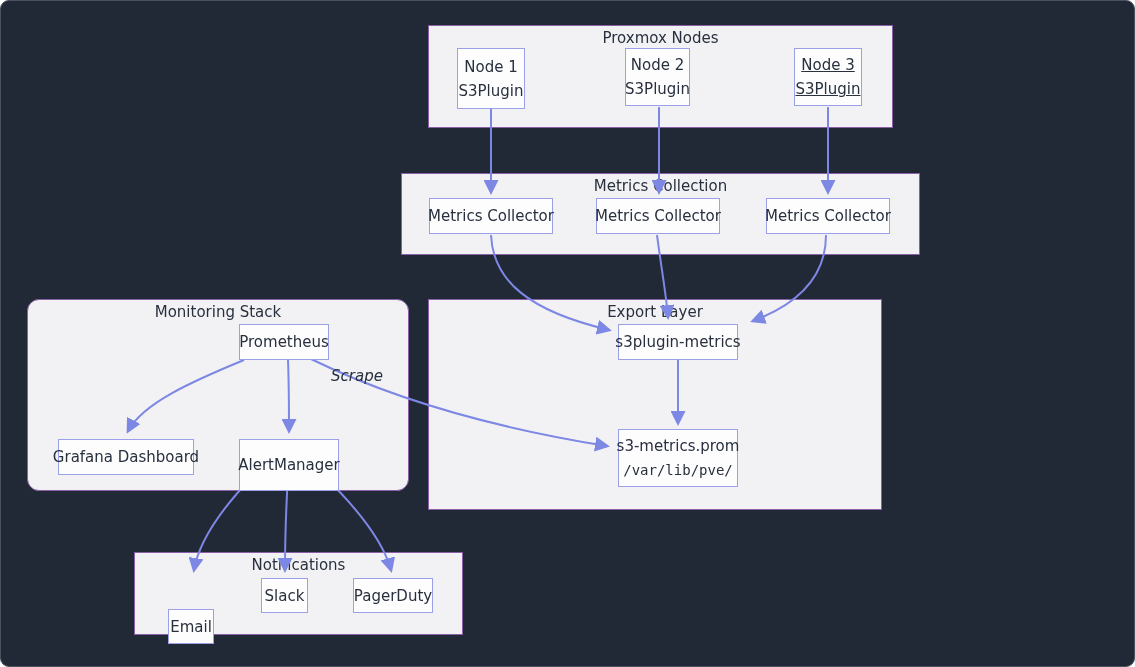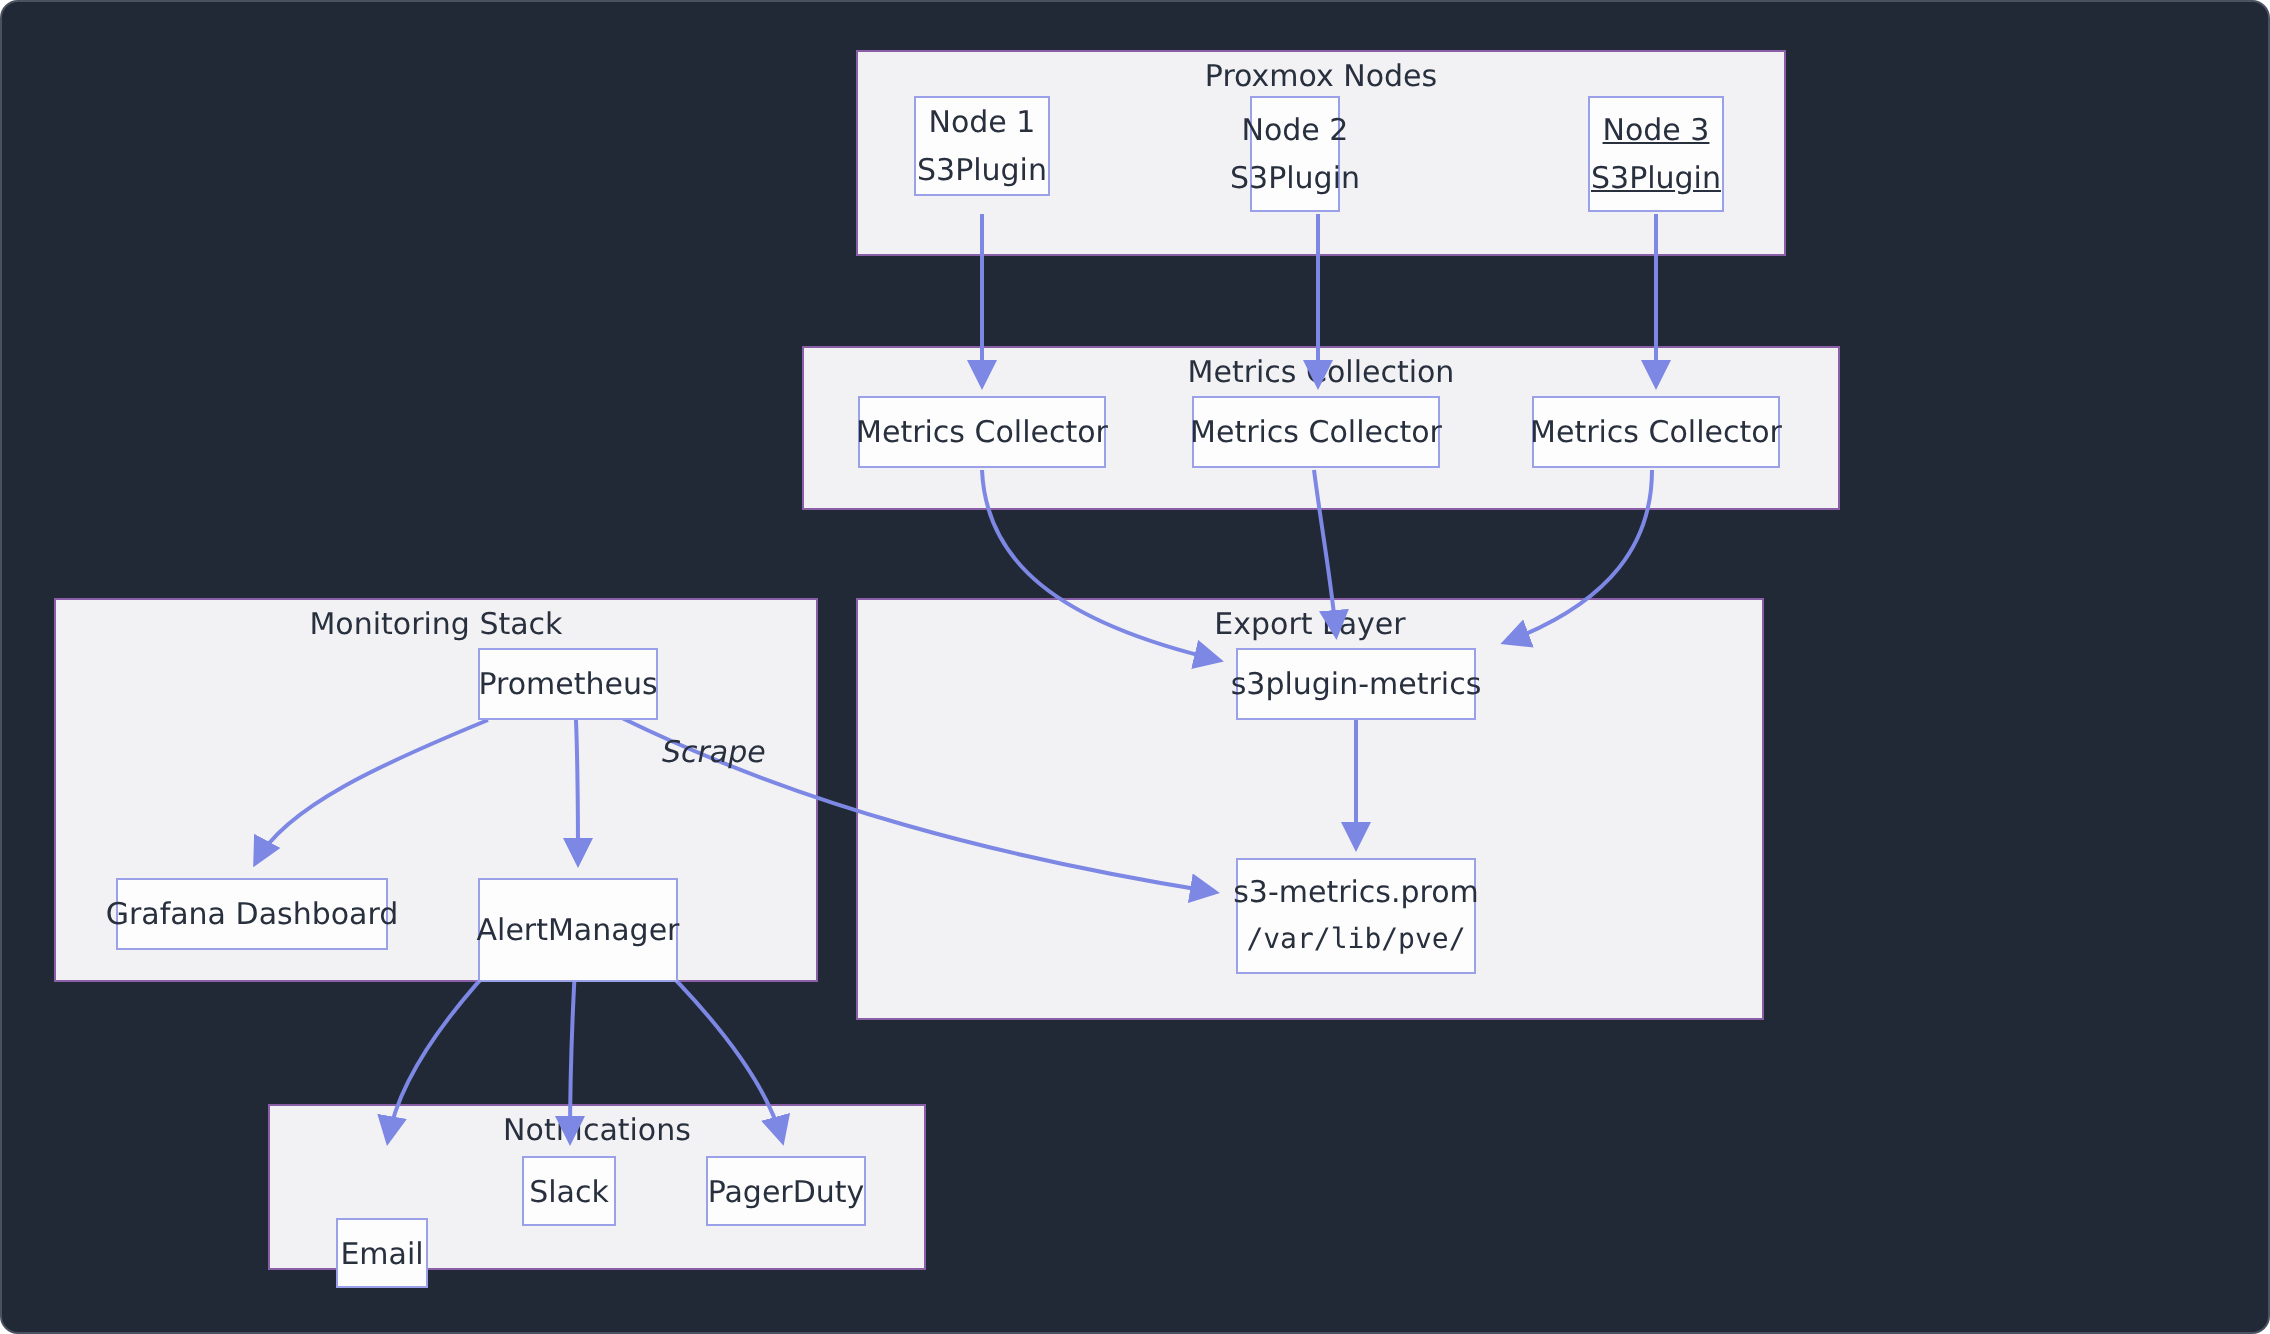--- a/index.html
+++ b/index.html
@@ -53,21 +53,21 @@
 <div class="stage">
 
   <div class="cluster" style="left:427px;top:24px;width:465px;height:103px;">
     <div class="cluster-title">Proxmox Nodes</div>
   </div>
 
   <div class="cluster" style="left:400px;top:172px;width:519px;height:82px;">
     <div class="cluster-title">Metrics Collection</div>
   </div>
 
-  <div class="cluster" style="left:26px;top:298px;width:382px;height:192px;">
+  <div class="cluster" style="left:26px;top:298px;width:382px;height:192px;border-radius:12px;">
     <div class="cluster-title">Monitoring Stack</div>
   </div>
 
   <div class="cluster" style="left:427px;top:298px;width:454px;height:211px;">
     <div class="cluster-title">Export Layer</div>
   </div>
 
   <div class="cluster" style="left:133px;top:551px;width:329px;height:83px;">
     <div class="cluster-title">Notifications</div>
   </div>
@@ -88,25 +88,25 @@
     <path class="edge" marker-end="url(#arrow)" d="M243,359 C192,380 142,402 127,430"></path>
     <path class="edge" marker-end="url(#arrow)" d="M287,359 C288,385 288,410 288,430"></path>
     <path class="edge" marker-end="url(#arrow)" d="M310,358 C400,402 500,428 606,445"></path>
     <path class="edge" marker-end="url(#arrow)" d="M253,474 C220,508 198,540 193,569"></path>
     <path class="edge" marker-end="url(#arrow)" d="M287,474 C285,508 284,540 284,569"></path>
     <path class="edge" marker-end="url(#arrow)" d="M322,474 C357,508 382,540 390,569"></path>
   </svg>
 
   <div class="edge-label" style="left:330px;top:366px;font-style:italic;">Scrape</div>
 
-  <div class="node" style="left:456px;top:47px;width:68px;height:50px;">
+  <div class="node" style="left:456px;top:47px;width:68px;height:61px;">
     <span>Node 1</span>
     <span>S3Plugin</span>
   </div>
-  <div class="node" style="left:624px;top:47px;width:45px;height:58px;">
+  <div class="node" style="left:624px;top:47px;width:65px;height:58px;">
     <span>Node 2</span>
     <span>S3Plugin</span>
   </div>
   <div class="node" style="left:793px;top:47px;width:68px;height:58px;text-decoration:underline;">
     <span>Node 3</span>
     <span>S3Plugin</span>
   </div>
 
   <div class="node" style="left:428px;top:197px;width:124px;height:36px;">
     <span>Metrics Collector</span>

